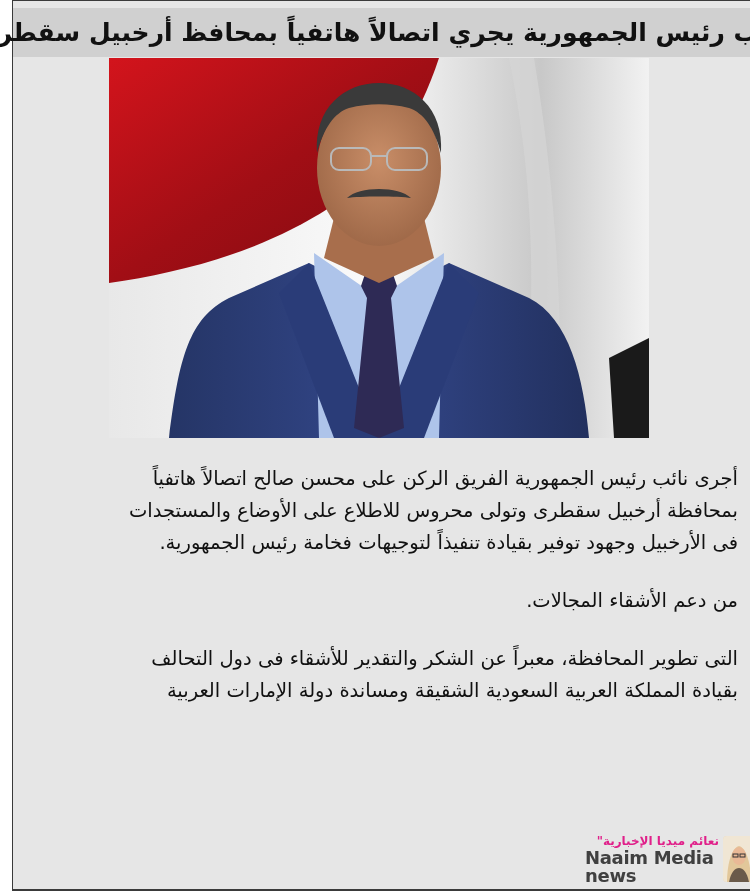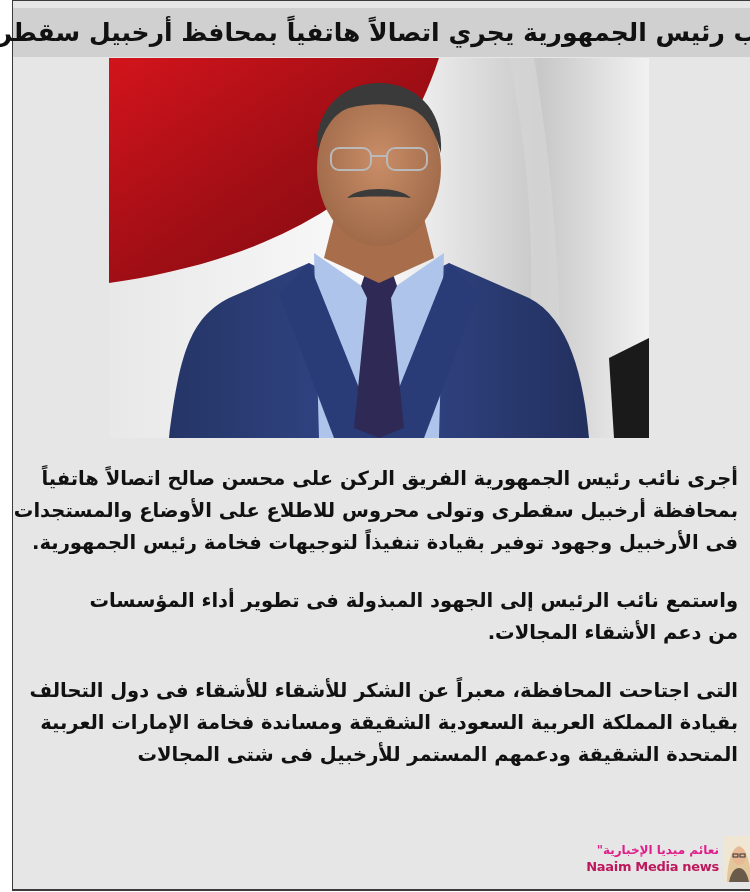--- a/index.html
+++ b/index.html
@@ -22,32 +22,32 @@
       white-space: nowrap; letter-spacing: -0.3px;
     }
     .photo {
       position: absolute; left: 96px; top: 57px; width: 540px; height: 380px;
       overflow: hidden; background: #f2f2f2;
     }
     .photo svg { display: block; width: 100%; height: 100%; }
     .article {
       position: absolute; left: 20px; top: 462px; width: 705px;
       direction: rtl; text-align: right;
-      font-family: "DejaVu Sans", sans-serif; font-weight: bold;
+      font-family: "DejaVu Sans", sans-serif; font-weight: normal;
       color: #111111;
     }
     .para { font-size: 19.5px; line-height: 32px; margin-bottom: 26px; }
     .para p { white-space: nowrap; }
     .watermark {
       position: absolute; left: 572px; top: 833px; width: 170px; height: 50px;
       display: flex; align-items: center; gap: 4px; direction: ltr;
     }
     .wm-text { display: flex; flex-direction: column; align-items: flex-end; flex: 1; }
     .wm-ar { font-family: "DejaVu Sans", sans-serif; font-weight: bold; font-size: 12px; color: #e0208a; direction: rtl; line-height: 16px; }
-    .wm-en { font-family: "DejaVu Sans", sans-serif; font-weight: bold; font-size: 13px; color: #be185d; line-height: 18px; letter-spacing: -0.3px; }
+    .wm-en { font-family: "DejaVu Sans", sans-serif; font-weight: bold; font-size: 18px; color: #404040; line-height: 18px; letter-spacing: -0.3px; }
     .wm-avatar {
       width: 32px; height: 46px; border-radius: 4px; overflow: hidden;
       background: #ead8b8;
     }
   </style>
 </head>
 <body>
 
 <div class="frame">
 
@@ -110,27 +110,25 @@
     </svg>
   </div>
 
   <div class="article">
     <div class="para">
       <p>أجرى نائب رئيس الجمهورية الفريق الركن على محسن صالح اتصالاً هاتفياً</p>
       <p>بمحافظة أرخبيل سقطرى وتولى محروس للاطلاع على الأوضاع والمستجدات</p>
       <p>فى الأرخبيل وجهود توفير بقيادة تنفيذاً لتوجيهات فخامة رئيس الجمهورية.</p>
     </div>
     <div class="para">
-      <p>واستمع نائب الرئيس إلى الجهود المبذولة فى تطوير أداء المؤسسات</p>
       <p>من دعم الأشقاء المجالات.</p>
     </div>
     <div class="para">
-      <p>التى اجتاحت المحافظة، معبراً عن الشكر للأشقاء للأشقاء فى دول التحالف</p>
-      <p>بقيادة المملكة العربية السعودية الشقيقة ومساندة فخامة الإمارات العربية</p>
-      <p>المتحدة الشقيقة ودعمهم المستمر للأرخبيل فى شتى المجالات</p>
+      <p>التى تطوير المحافظة، معبراً عن الشكر والتقدير للأشقاء فى دول التحالف</p>
+      <p>بقيادة المملكة العربية السعودية الشقيقة ومساندة دولة الإمارات العربية</p>
     </div>
   </div>
 
   <div class="watermark">
     <div class="wm-text">
       <span class="wm-ar">نعائم ميديا الإخبارية"</span>
       <span class="wm-en">Naaim Media news</span>
     </div>
     <div class="wm-avatar">
       <svg viewBox="0 0 32 46" width="32" height="46">

